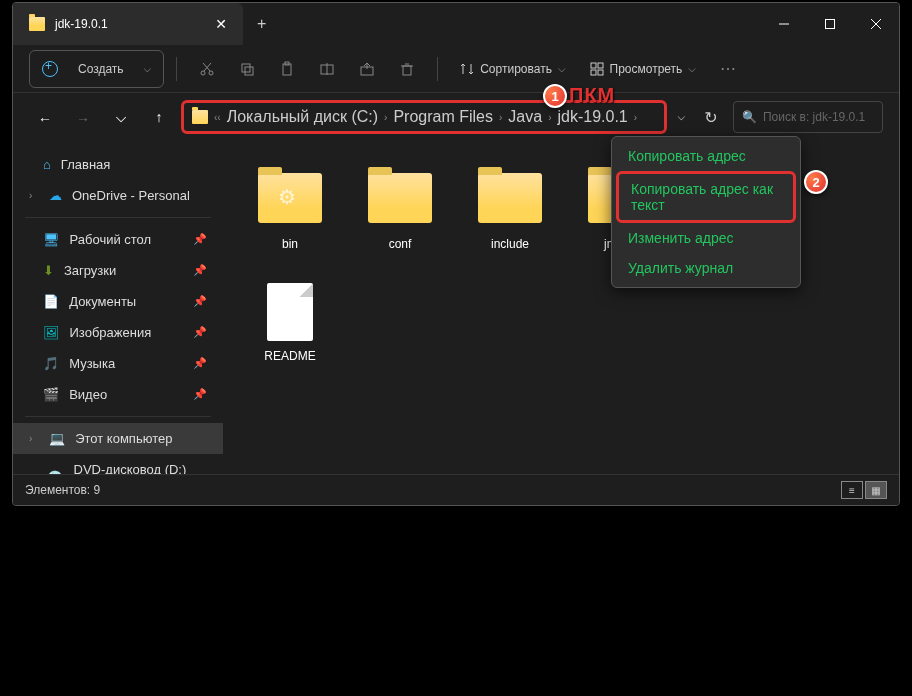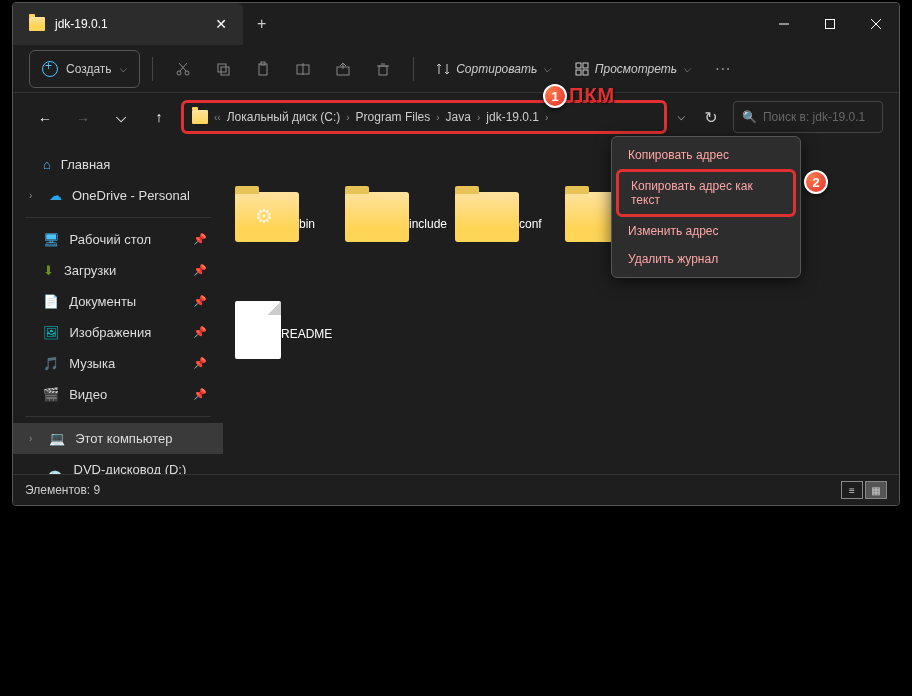--- a/index.html
+++ b/index.html
@@ -12,37 +12,37 @@
 .tab-icon { width: 16px; height: 14px; background: linear-gradient(180deg,#ffe29f 0%,#ffd558 60%); border-radius: 1px; position: relative; }
 .tab-icon::before { content:''; position:absolute; top:-3px; left:0; width:6px; height:3px; background:#ffd558; border-radius:1px 1px 0 0; }
 .tab-title { color: #fff; font-size: 12px; flex: 1; }
 .tab-close { color: #fff; font-size: 14px; cursor: pointer; }
 .new-tab { color: #ccc; font-size: 16px; padding: 0 14px; cursor: pointer; }
 .win-controls { margin-left: auto; display: flex; }
 .win-btn { width: 46px; height: 42px; display: flex; align-items: center; justify-content: center; color: #fff; cursor: pointer; }
 
 
 .toolbar { height: 48px; display: flex; align-items: center; padding: 0 16px; gap: 4px; border-bottom: 1px solid #333; }
-.create-btn { display: flex; align-items: center; gap: 8px; padding: 10px 12px; border: 1px solid #555; border-radius: 6px; color: #ccc; font-size: 12px; cursor: pointer; }
+.create-btn { display: flex; align-items: center; gap: 20px; padding: 10px 12px; border: 1px solid #555; border-radius: 6px; color: #ccc; font-size: 12px; cursor: pointer; }
 .create-icon { width: 16px; height: 16px; border: 1.5px solid #4cc2ff; border-radius: 50%; position: relative; }
 .create-icon::before { content:'+'; position:absolute; top:-3px; left:2px; color:#4cc2ff; font-size:12px; }
 .tool-sep { width: 1px; height: 24px; background: #444; margin: 0 8px; }
 .tool-btn { width: 36px; height: 36px; display: flex; align-items: center; justify-content: center; color: #888; cursor: pointer; border-radius: 4px; }
-.tool-text-btn { display: flex; align-items: center; gap: 6px; padding: 6px 10px; color: #ccc; font-size: 12px; cursor: pointer; font-style: italic; }
+.tool-text-btn { display: flex; align-items: center; gap: 6px; padding: 6px 10px; color: #ccc; font-size: 12px; cursor: pointer; }
 .chevron-down { font-size: 10px; color: #888; }
 
 
 .navbar { height: 48px; display: flex; align-items: center; padding: 0 16px; gap: 6px; }
 .nav-arrow { width: 32px; height: 32px; display: flex; align-items: center; justify-content: center; color: #fff; cursor: pointer; font-size: 14px; }
 .nav-arrow.disabled { color: #666; }
 .breadcrumb { flex: 1; height: 34px; border: 3px solid #e03030; border-radius: 6px; display: flex; align-items: center; padding: 0 8px; gap: 6px; }
 .bc-icon { width: 16px; height: 14px; background: linear-gradient(180deg,#ffe29f,#ffd558); border-radius: 1px; position: relative; }
 .bc-icon::before { content:''; position:absolute; top:-3px; left:0; width:6px; height:3px; background:#ffd558; border-radius:1px 1px 0 0; }
 .bc-sep { color: #888; font-size: 10px; }
-.bc-item { color: #ccc; font-size: 12px; cursor: pointer; }
+.bc-item { color: #ccc; font-size: 16px; cursor: pointer; }
 .refresh-btn { width: 32px; height: 32px; display:flex; align-items:center; justify-content:center; color: #ccc; cursor: pointer; }
 .search { width: 150px; height: 32px; border: 1px solid #444; border-radius: 4px; display: flex; align-items: center; padding: 0 8px; gap: 6px; color: #666; font-size: 12px; }
 
 
 .body { display: flex; height: calc(100% - 42px - 48px - 48px - 28px); }
 .sidebar { width: 210px; overflow: hidden; padding: 8px 0; }
 .side-item { display: flex; align-items: center; padding: 8px 16px; gap: 10px; color: #ddd; font-size: 13px; cursor: pointer; position: relative; }
 .side-item.active { background: #3a3a3a; }
 .side-item.sub { padding-left: 30px; }
 .side-chevron { color: #888; font-size: 10px; width: 10px; }
@@ -55,31 +55,31 @@
 .icon-docs { color: #4169e1; }
 .icon-img { color: #00ced1; }
 .icon-music { color: #ff1493; }
 .icon-video { color: #9370db; }
 .icon-pc { color: #4682b4; }
 .icon-disc { color: #888; }
 .icon-net { color: #4682b4; }
 
 
 .content { flex: 1; padding: 24px 12px; display: flex; flex-wrap: wrap; align-content: flex-start; gap: 0; }
-.item { width: 110px; height: 110px; display: flex; align-items: center; justify-content: flex-start; padding-top: 8px; cursor: pointer; }
+.item { width: 110px; height: 110px; display: flex; flex-direction: column; align-items: center; justify-content: flex-start; padding-top: 8px; cursor: pointer; }
 .folder-icon { width: 64px; height: 50px; background: linear-gradient(180deg,#ffe29f 0%,#ffd558 70%); border-radius: 3px; position: relative; margin-bottom: 14px; }
 .folder-icon::before { content:''; position:absolute; top:-6px; left:0; width:24px; height:8px; background:#e8c457; border-radius: 2px 2px 0 0; }
 .folder-icon.gear::after { content:'⚙'; position:absolute; top:12px; left:20px; font-size:20px; color:rgba(255,255,255,0.7); }
 .file-icon { width: 46px; height: 58px; background: #fff; border-radius: 2px; position: relative; margin-bottom: 8px; }
 .file-icon::before { content:''; position:absolute; top:0; right:0; width:14px; height:14px; background: linear-gradient(135deg, transparent 50%, #ccc 50%); }
 .item-label { color: #fff; font-size: 12px; text-align: center; }
 
 
 .context-menu { position: absolute; top: 136px; left: 611px; background: #2d2d2d; border: 1px solid #555; border-radius: 6px; padding: 4px; width: 190px; box-shadow: 0 4px 16px rgba(0,0,0,0.6); z-index: 10; }
-.ctx-item { padding: 7px 12px; color: #fca5a5; font-size: 12px; cursor: pointer; border-radius: 4px; }
+.ctx-item { padding: 7px 12px; color: #22c55e; font-size: 14px; cursor: pointer; border-radius: 4px; }
 .ctx-item.highlighted { border: 3px solid #e03030; border-radius: 6px; }
 
 
 .annotation-pkm { position: absolute; top: 84px; left: 569px; color: #e03030; font-size: 20px; font-weight: 700; letter-spacing: 1px; z-index: 20; text-shadow: 1px 1px 2px #000; }
 .badge { position: absolute; width: 24px; height: 24px; background: radial-gradient(circle at 30% 30%, #ff7b4a, #e03030); border: 2px solid #fff; border-radius: 50%; display: flex; align-items: center; justify-content: center; color: #fff; font-weight: 700; font-size: 13px; z-index: 20; box-shadow: 0 2px 4px rgba(0,0,0,0.6); }
 .badge-1 { top: 84px; left: 543px; }
 .badge-2 { top: 170px; left: 804px; }
 
 
 .statusbar { position: absolute; bottom: 0; left: 0; right: 0; height: 28px; display: flex; align-items: center; padding: 15px 12px; color: #ccc; font-size: 12px; background: #1e1e1e; border-top: 1px solid #333; }
@@ -276,25 +276,25 @@
         </div>
     </div>
 
     <div class="content">
       <div class="item">
           <div class="folder-icon gear"></div>
           <span class="item-label">bin</span>
         </div>
       <div class="item">
           <div class="folder-icon"></div>
+          <span class="item-label">conf</span>
+        </div>
+      <div class="item">
+          <div class="folder-icon"></div>
           <span class="item-label">include</span>
-        </div>
-      <div class="item">
-          <div class="folder-icon"></div>
-          <span class="item-label">conf</span>
         </div>
       <div class="item">
           <div class="folder-icon"></div>
           <span class="item-label">jmods</span>
         </div>
       <div class="item">
           <div class="folder-icon"></div>
           <span class="item-label">legal</span>
         </div>
       <div class="item">

